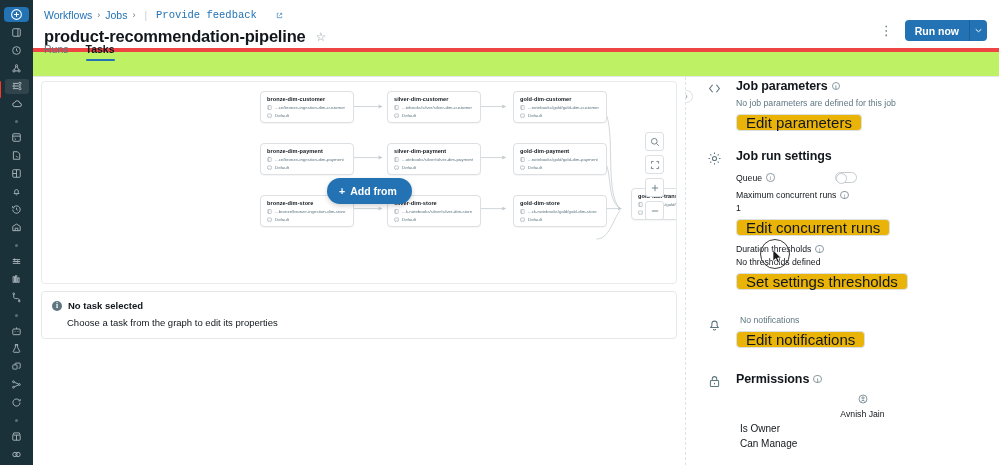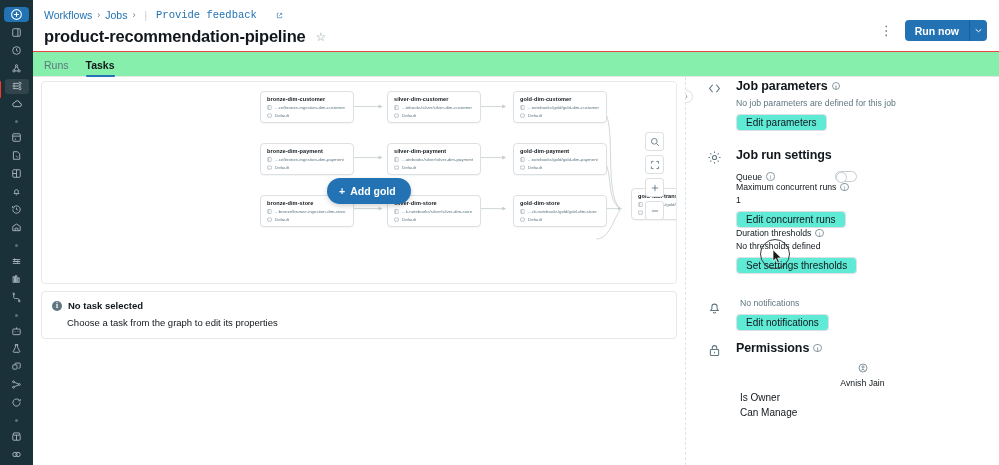--- a/index.html
+++ b/index.html
@@ -44,21 +44,21 @@
   .rail-sep {
     width: 3px; height: 3px; border-radius: 50%;
     background: #5c6f78; margin: 6px 0 7px 0; flex: 0 0 auto;
   }
 
   
   .main { flex: 1; display: flex; flex-direction: column; min-width: 0; position: relative; background: #fff; }
 
   .topbar {
     height: 52px; flex: 0 0 52px;
-    border-bottom: 1px solid #ef4444;
+    border-bottom: 4px solid #ef4444;
     padding: 8px 12px 0 11px;
     display: flex; align-items: flex-start; justify-content: space-between;
     position: relative;
   }
   .crumbs { display: flex; align-items: center; gap: 5px; font-size: 10.5px; color: #2272b4; height: 14px; }
   .crumbs .sep { color: #5f7681; font-size: 9px; }
   .crumbs .pipe { color: #c4ccd0; padding: 0 4px; font-size: 10px; }
   .crumbs a { color: #2272b4; text-decoration: none; }
   .crumbs .feedback { display: inline-flex; align-items: center; gap: 19px; font-family: Liberation Mono, monospace; }
   .title-row { display: flex; align-items: center; gap: 10px; margin-top: 5px; justify-content: space-between; }
@@ -76,22 +76,22 @@
   .runbtn .lbl { padding: 0 10px; display: flex; align-items: center; }
   .runbtn .caret {
     padding: 0 5px; display: flex; align-items: center;
     border-left: 1px solid #1a5f99;
   }
 
   .tabs {
     height: 25px; flex: 0 0 25px;
     border-bottom: 1px solid #e4e8ea;
     display: flex; align-items: flex-end; gap: 17px;
-    padding: 0 0 0 11px;
-    background: #86efac;
+    padding: 0 0 16px 11px;
+    background: #bef264;
   }
   .tab {
     font-size: 10.5px; color: #5f7681;
     padding-bottom: 5px; position: relative;
   }
   .tab.sel { color: #11171c; font-weight: 700; }
   .tab.sel::after {
     content: ""; position: absolute; left: 0; right: 0; bottom: -1px;
     height: 2px; background: #2272b4; border-radius: 1px;
   }
@@ -185,26 +185,26 @@
     position: absolute; left: 3px; top: 2px;
     width: 15px; height: 15px; color: #5f7681;
   }
   .sect .sicon svg { width: 15px; height: 15px; display: block; }
   .sect h3 {
     font-size: 12.5px; font-weight: 700; color: #11171c;
     display: flex; align-items: center; gap: 4px; letter-spacing: -0.1px;
   }
   .muted { font-size: 8.7px; color: #5f7681; margin-top: 5px; }
   .val { font-size: 8.7px; color: #11171c; margin-top: 3px; }
-  .lblrow { display: flex; align-items: center; gap: 4px; font-size: 8.7px; color: #11171c; }
+  .lblrow { display: flex; align-items: center; gap: 4px; font-size: 8.7px; color: #11171c; margin-top: 7px; }
   .btn-o {
     display: inline-flex; align-items: center; justify-content: center;
     height: 17px; padding: 0 9px; margin-top: 6px;
     border: 1px solid #dce0e3; border-radius: 4px;
-    background: #5eead4; color: #11171c; font-size: 10px;
+    background: #eab308; color: #11171c; font-size: 15px;
   }
   .icn-i {
     width: 8.5px; height: 8.5px; border-radius: 50%;
     border: 1px solid #8b9ba3; color: #8b9ba3;
     font-size: 6.5px; line-height: 7px; text-align: center;
     display: inline-block; font-family: "Liberation Serif", serif;
     flex: 0 0 8.5px;
   }
   .toggle {
     width: 22px; height: 11px; border-radius: 6px;
@@ -670,21 +670,21 @@
                     <rect x="1.2" y="2" width="7.6" height="6" rx="1"></rect>
                     <path d="M3 8v1.2M7 8v1.2"></path>
                   </svg>
                 </span>
               <span class="tx">Default</span>
             </div>
           </div>
 
           <div class="addtask" style="top:96px;left:285px">
             <span>+</span>
-            <span>Add gold</span>
+            <span>Add from</span>
           </div>
 
           <div class="gctl">
             <div class="b">
               <svg width="10" height="10" viewBox="0 0 14 14" fill="none" stroke="currentColor" stroke-width="1.2">
                   <circle cx="6" cy="6" r="4"></circle>
                   <path d="M9.1 9.1 12.4 12.4"></path>
                 </svg>
             </div>
             <div class="b">
@@ -762,21 +762,21 @@
           <div class="sicon">
             <svg viewBox="0 0 16 16" fill="none" stroke="currentColor" stroke-width="1.1">
                 <path d="M4 11.3h8l-1.2-1.8V7.2a2.8 2.8 0 0 0-5.6 0v2.3z"></path>
                 <path d="M6.8 12.7a1.2 1.2 0 0 0 2.4 0"></path>
               </svg>
           </div>
           <div class="muted" style="padding-left:4px">No notifications</div>
           <div class="btn-o">Edit notifications</div>
         </div>
 
-        <div class="sect" style="margin-top:10px">
+        <div class="sect" style="margin-top:23px">
           <div class="sicon">
             <svg viewBox="0 0 16 16" fill="none" stroke="currentColor" stroke-width="1.1">
                 <rect x="3.6" y="7" width="8.8" height="6.4" rx="1"></rect>
                 <path d="M5.6 7V5.2a2.4 2.4 0 0 1 4.8 0V7"></path>
                 <path d="M8 9.4v1.6"></path>
               </svg>
           </div>
           <h3>
             <span>Permissions</span>
             <span class="icn-i">i</span>

